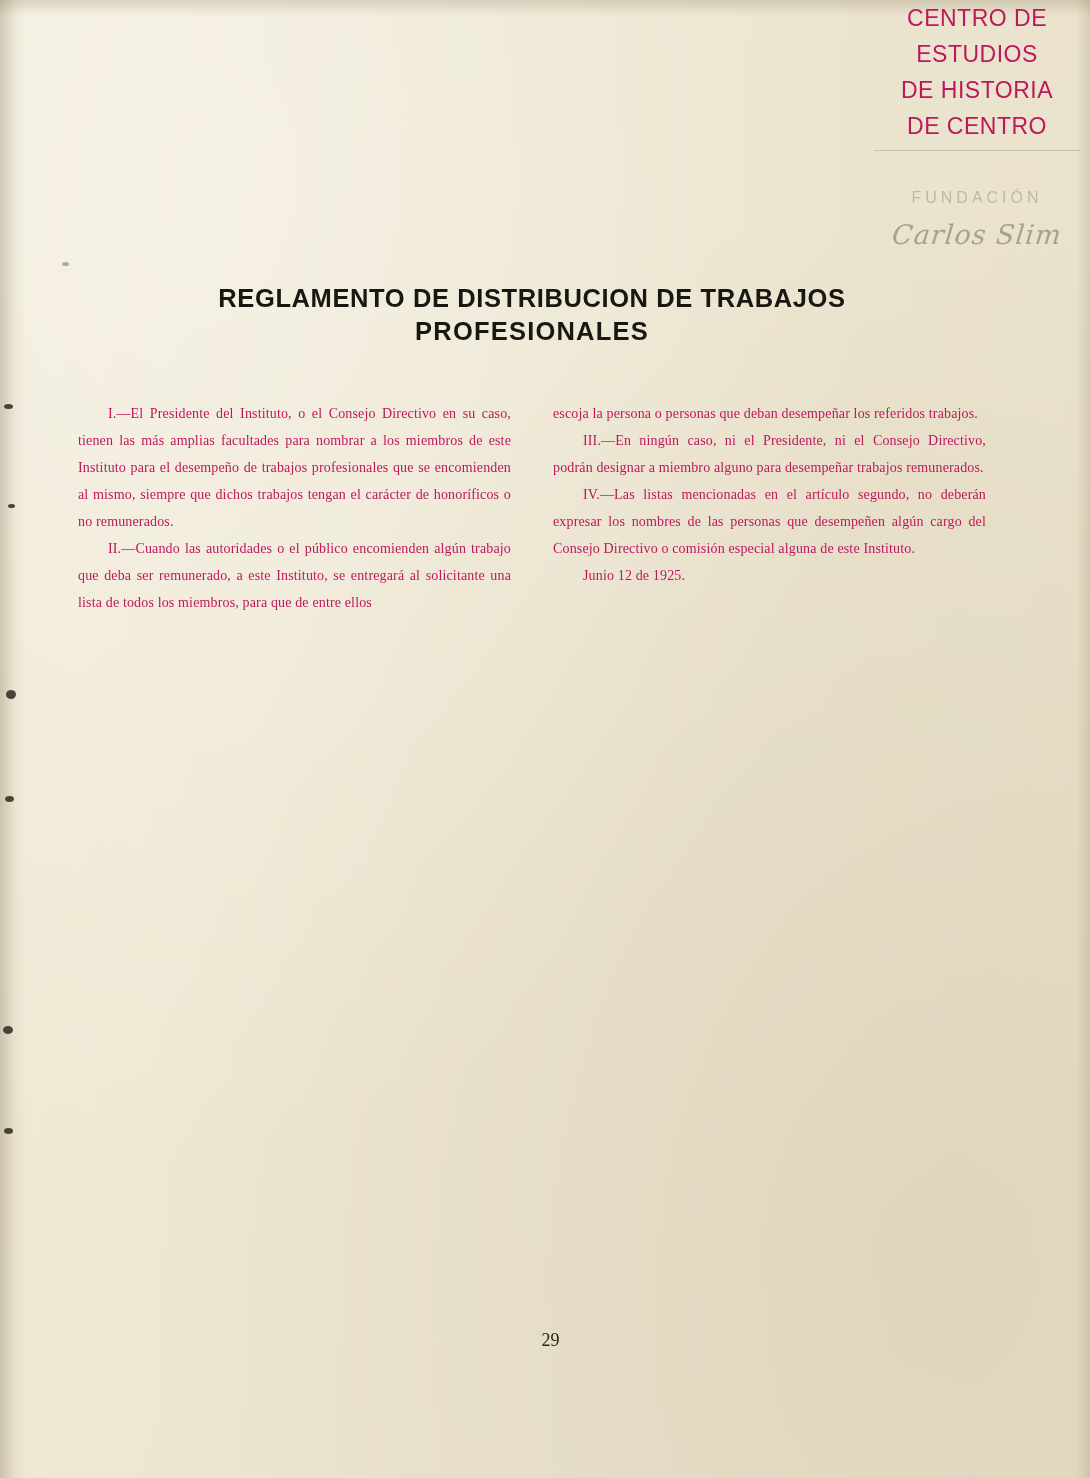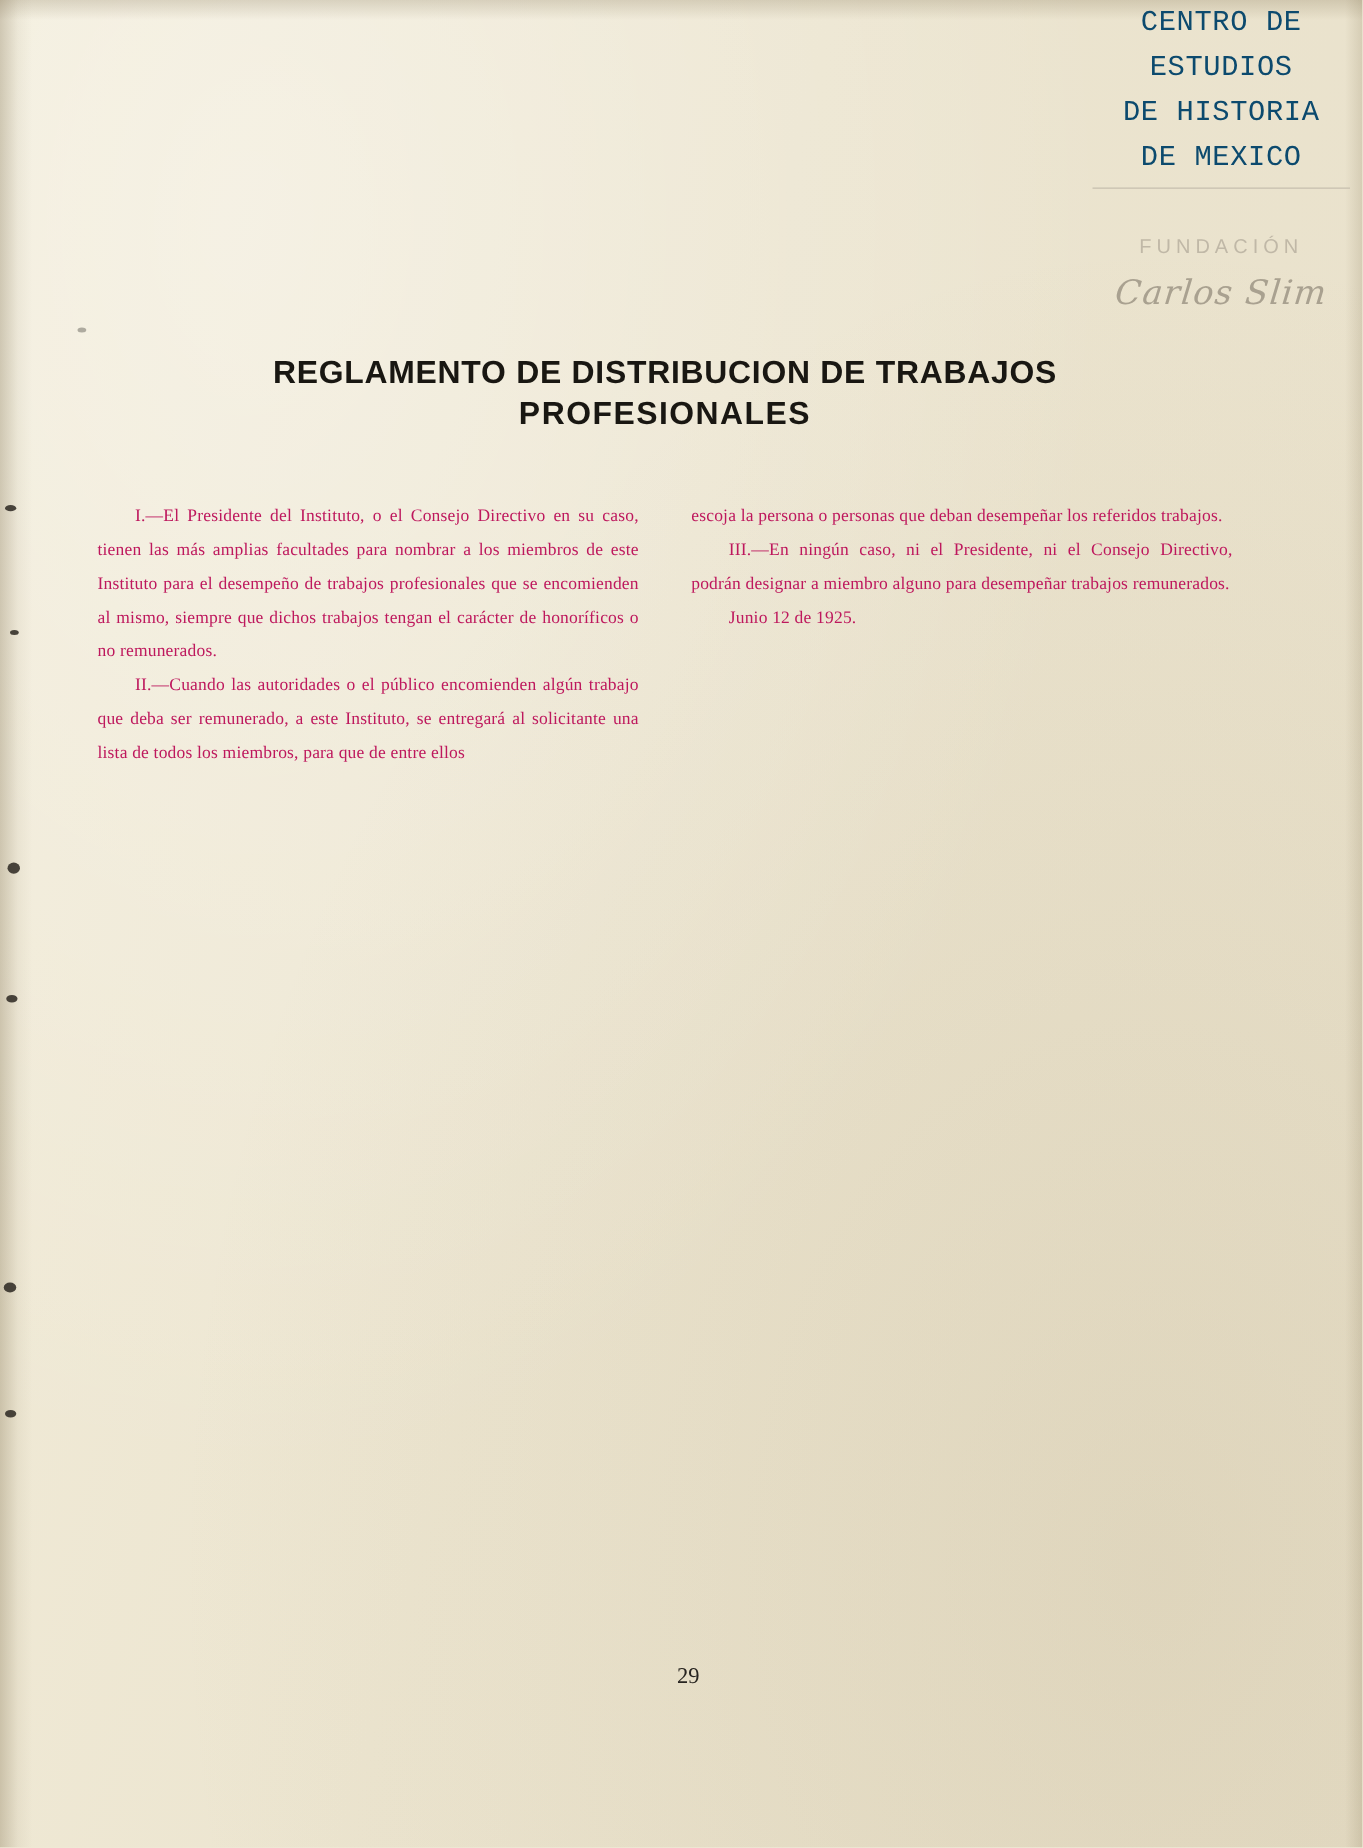--- a/index.html
+++ b/index.html
@@ -56,25 +56,25 @@
   .stamp {
     position: absolute;
     top: 0;
     right: 6px;
     width: 214px;
     text-align: center;
     color: #b9b1a0;
     user-select: none;
   }
   .stamp .line {
-    font-family: Liberation Mono, monospace;
+    font-family: Liberation Sans, sans-serif;
     font-size: 23px;
     letter-spacing: 0.5px;
     line-height: 36px;
-    color: #0c4a6e;
+    color: #be185d;
   }
   .stamp .rule {
     height: 1px;
     background: #c6bfae;
     margin: 6px 4px 10px 4px;
   }
   .stamp .foundation {
     font-family: "Liberation Sans", sans-serif;
     font-size: 16px;
     letter-spacing: 4px;
@@ -169,39 +169,40 @@
 <div class="speck" style="left:6px; top:690px; width:10px; height:9px;"></div>
 <div class="speck" style="left:5px; top:796px; width:9px; height:6px;"></div>
 <div class="speck" style="left:3px; top:1026px; width:10px; height:8px;"></div>
 <div class="speck" style="left:4px; top:1128px; width:9px; height:6px;"></div>
 <div class="speck" style="left:62px; top:262px; width:7px; height:4px; opacity:0.35;"></div>
 
 <div class="stamp">
   <div class="line">CENTRO DE</div>
   <div class="line">ESTUDIOS</div>
   <div class="line">DE HISTORIA</div>
-  <div class="line">DE MEXICO</div>
+  <div class="line">DE CENTRO</div>
   <div class="rule"></div>
   <div class="foundation">FUNDACIÓN</div>
   <div class="signature">Carlos Slim</div>
 </div>
 
 <div class="page-body">
 
   <h1 class="doc-title">
     <span>REGLAMENTO DE DISTRIBUCION DE TRABAJOS</span>
     <span class="t2">PROFESIONALES</span>
   </h1>
 
   <div class="columns">
     <div class="col">
       <p class="indent">I.—El Presidente del Instituto, o el Consejo Directivo en su caso, tienen las más amplias facultades para nombrar a los miembros de este Instituto para el desempeño de trabajos profesionales que se encomienden al mismo, siempre que dichos trabajos tengan el carácter de honoríficos o no remunerados.</p>
       <p class="indent">II.—Cuando las autoridades o el público encomienden algún trabajo que deba ser remunerado, a este Instituto, se entregará al solicitante una lista de todos los miembros, para que de entre ellos</p>
     </div>
     <div class="col">
       <p class="flush">escoja la persona o personas que deban desempeñar los referidos trabajos.</p>
       <p class="indent">III.—En ningún caso, ni el Presidente, ni el Consejo Directivo, podrán designar a miembro alguno para desempeñar trabajos remunerados.</p>
+      <p class="indent">IV.—Las listas mencionadas en el artículo segundo, no deberán expresar los nombres de las personas que desempeñen algún cargo del Consejo Directivo o comisión especial alguna de este Instituto.</p>
       <p class="date-line">Junio 12 de 1925.</p>
     </div>
   </div>
 </div>
 
 <div class="folio">29</div>
 
 </body></html>

